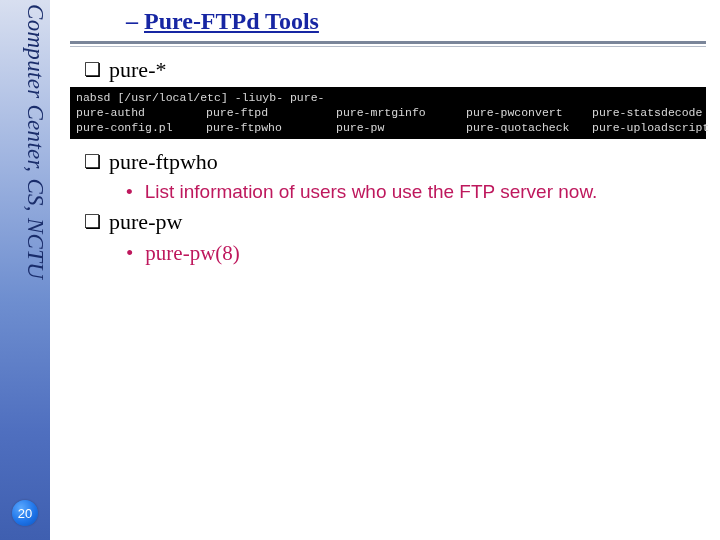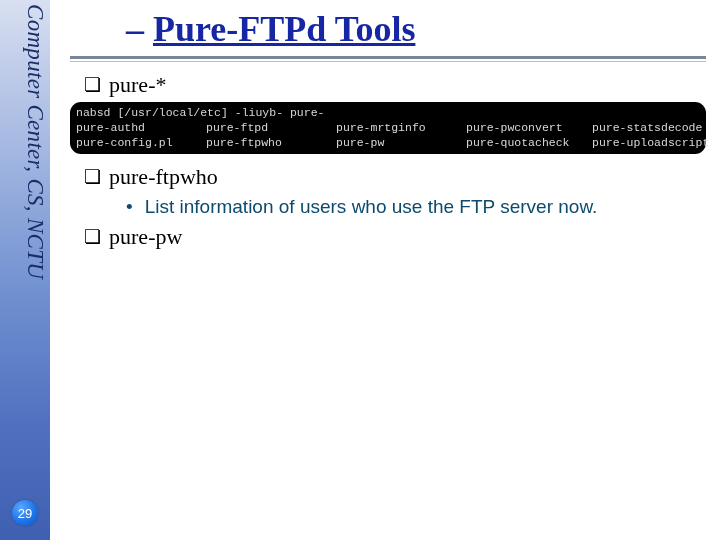--- a/index.html
+++ b/index.html
@@ -26,53 +26,53 @@
   .pagebadge {
     position: absolute; left: 12px; bottom: 14px;
     width: 26px; height: 26px; border-radius: 50%;
     background: radial-gradient(circle at 35% 30%, #5aa8ff 0%, #1e74e8 55%, #0b54c0 100%);
     color: #fff; font-family: Arial, sans-serif; font-size: 13px;
     display: flex; align-items: center; justify-content: center;
     box-shadow: 0 0 2px rgba(0,0,0,.3);
   }
   .content { position: absolute; left: 66px; top: 6px; right: 10px; }
   .title { font-size: 30px; color: #1726a3; font-weight: bold; margin-left: 6px; }
-  .subtitle { font-size: 36px; color: #1726a3; font-weight: bold; margin-left: 60px; margin-top: 2px; }
+  .subtitle { font-size: 24px; color: #1726a3; font-weight: bold; margin-left: 60px; margin-top: 2px; }
   .subtitle .u { text-decoration: underline; }
   .hr1 { height: 3px; background: #7a8599; margin: 6px 0 2px 4px; width: 636px; }
   .hr2 { height: 1px; background: #b6bdc9; margin: 0 0 10px 4px; width: 636px; }
   
 
   .qline { display:flex; align-items:flex-start; margin-left:18px; margin-top:6px; margin-bottom:2px; font-size:22px; }
   
   .qglyph { font-size:19px; margin-right:8px; line-height:26px; }
 
   .term {
     margin: 4px 0 10px 4px; width: 636px; background:#000; color:#d8d8d8;
     font-family: "Courier New", monospace; font-size:11.5px; line-height:15px;
-    padding:3px 6px 4px 6px; white-space:pre;border-radius:11px;
+    padding:3px 6px 4px 6px; white-space:pre;
   }
   .term .row { display:flex; }
   .term .c { flex:0 0 auto; }
   .c1{width:130px}.c2{width:130px}.c3{width:130px}.c4{width:126px}.c5{width:auto}
 
-  .dot-item { font-size:19px; font-family: Arial, sans-serif; margin-left:60px; margin-top:6px; color:#0c4a6e; }
+  .dot-item { font-size:19px; font-family: Arial, sans-serif; margin-left:60px; margin-top:6px; color:#be185d; }
   .dot-item::before { content:"\2022"; margin-right:12px; }
   .dot-item.serif { font-family: "Times New Roman", serif; font-size:21px; }
 </style>
 </head>
 <body>
 
 <div class="slide">
 
   <div class="sidebar">
     <div class="vtext-wrap">
       <div class="vtext-inner">Computer Center, CS, NCTU</div>
     </div>
-    <div class="pagebadge">29</div>
+    <div class="pagebadge">20</div>
   </div>
 
   <div class="content">
     <div class="subtitle">
       <span>– </span><span class="u">Pure-FTPd Tools</span>
     </div>
     <div class="hr1"></div>
     <div class="hr2"></div>
 
     <div class="qline">
@@ -86,15 +86,16 @@
     <div class="qline">
       <span class="qglyph">❏</span>
       <span>pure-ftpwho</span>
     </div>
     <div class="dot-item">List information of users who use the FTP server now.</div>
 
     <div class="qline">
       <span class="qglyph">❏</span>
       <span>pure-pw</span>
     </div>
+    <div class="dot-item serif">pure-pw(8)</div>
 
   </div>
 </div>
 
 </body></html>

